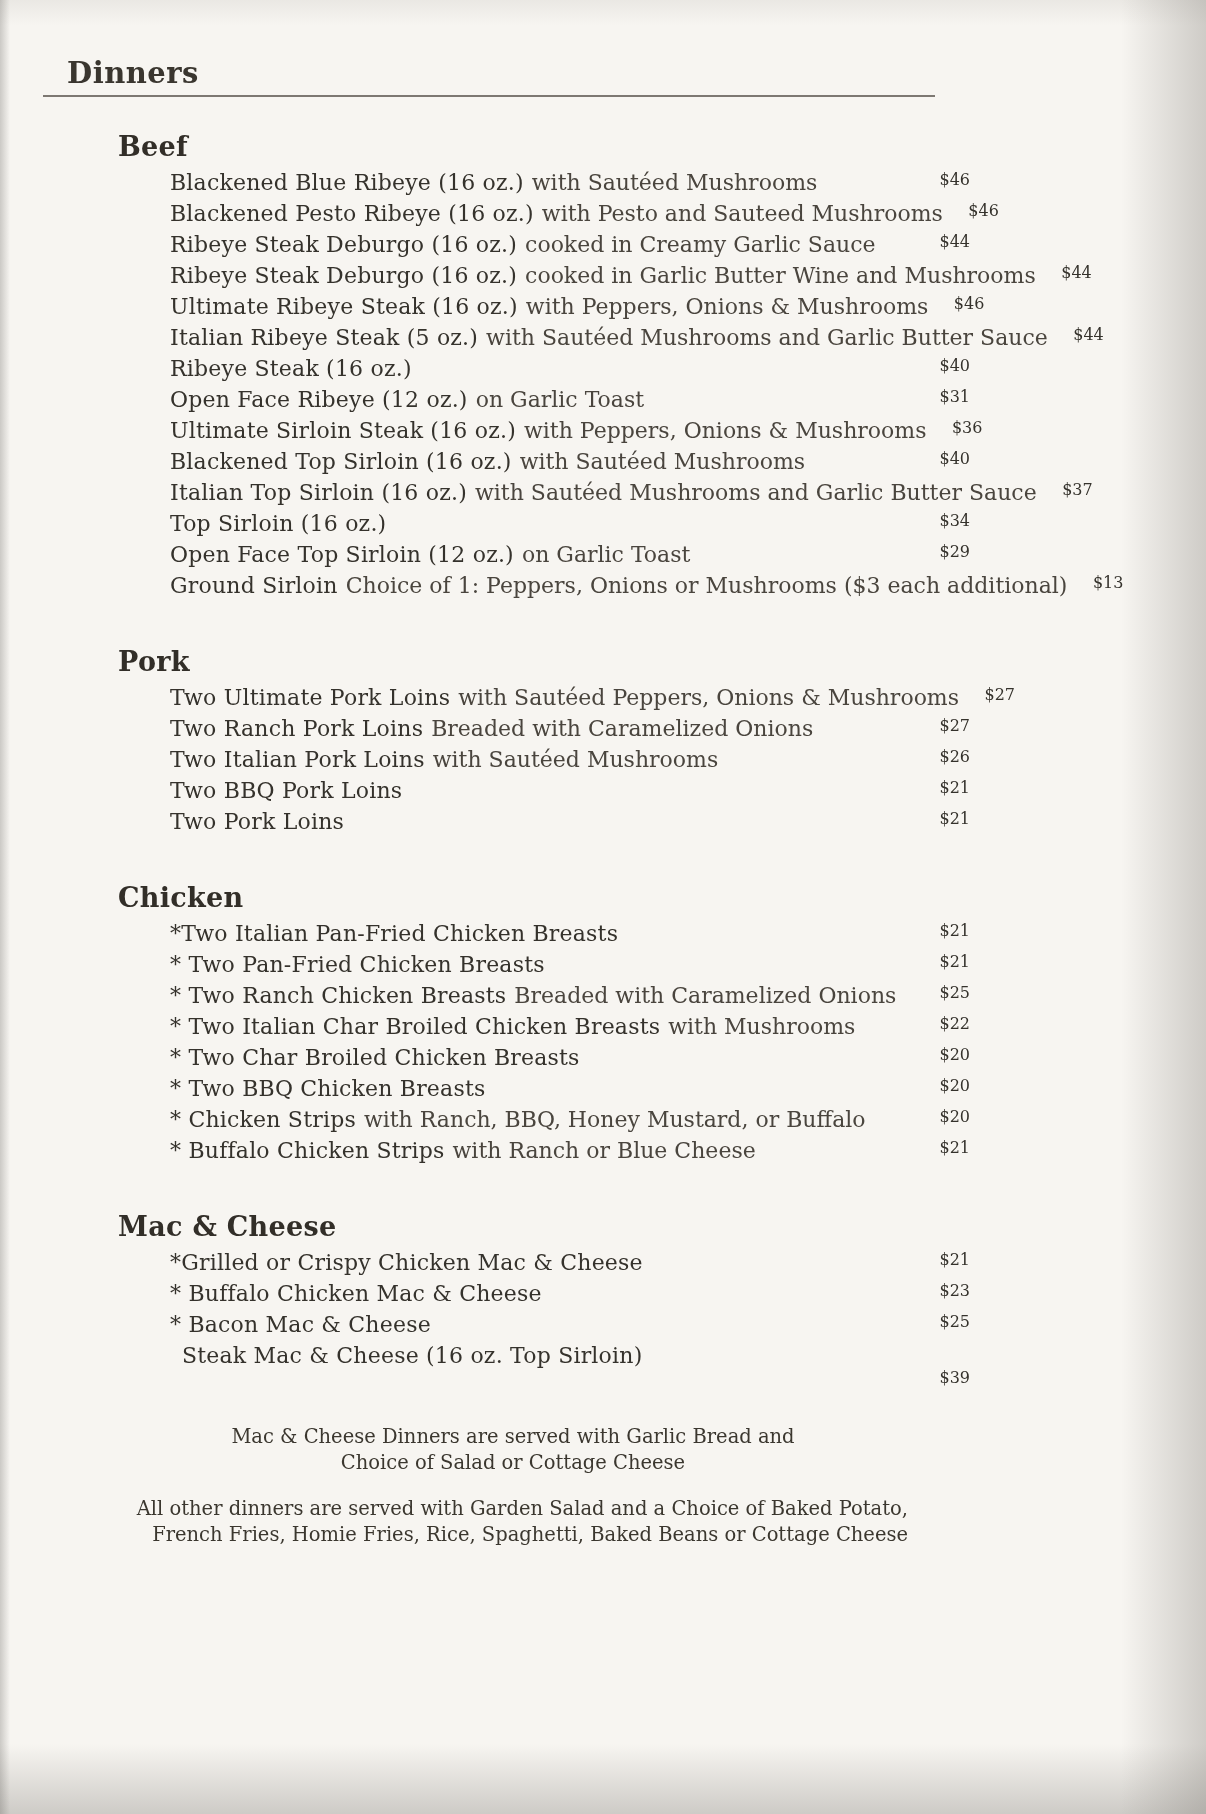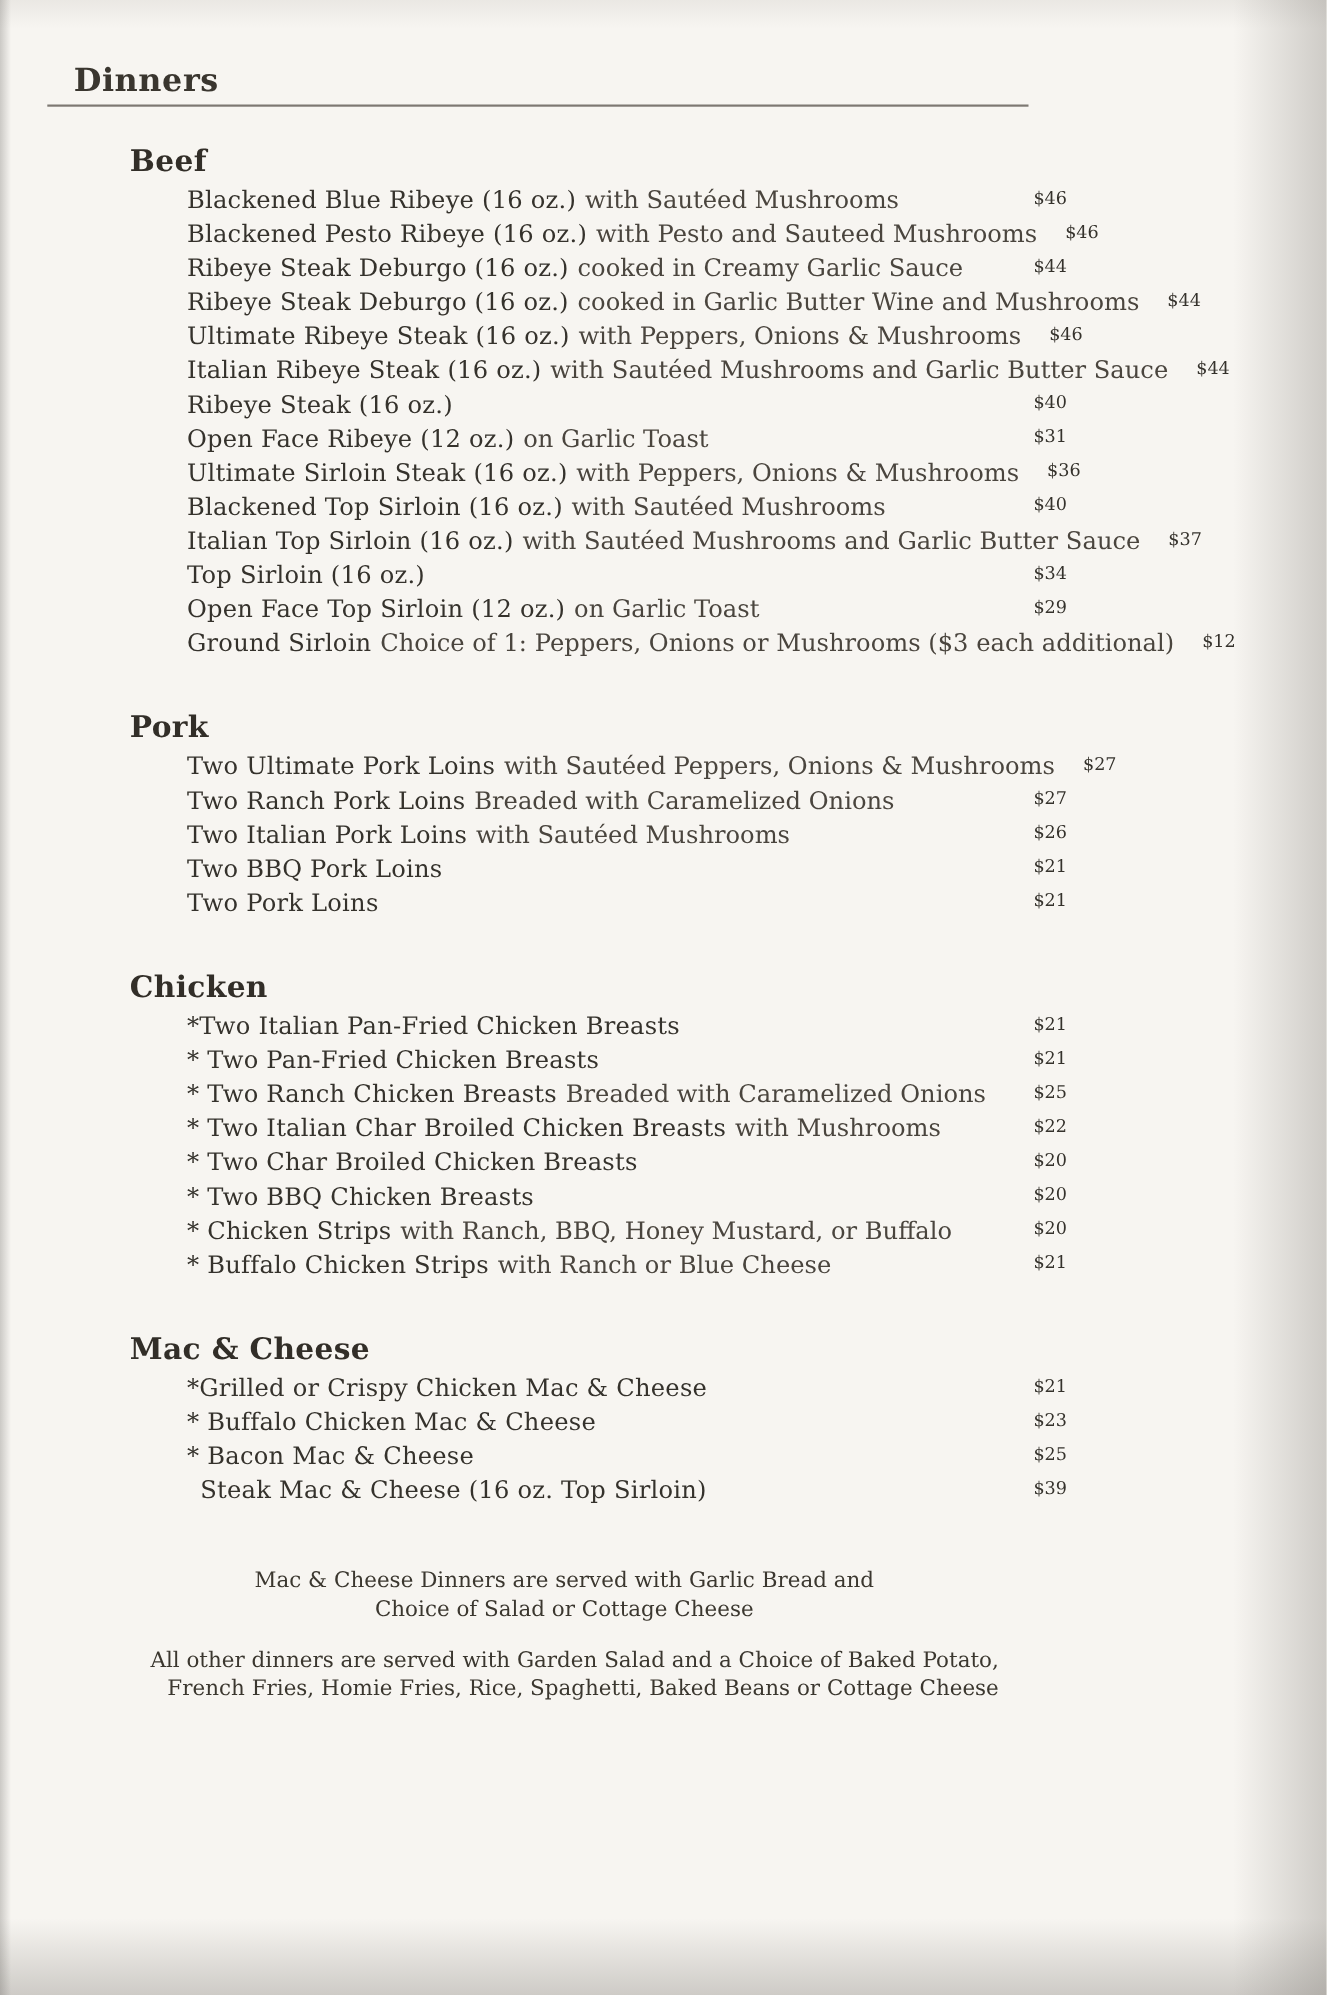--- a/index.html
+++ b/index.html
@@ -54,21 +54,21 @@
     color:#322e28;
     letter-spacing:.3px;
   }
   .menu-item{
     display:flex;
     align-items:flex-start;
     padding-left:52px;
     height:31px;
     white-space:nowrap;
   }
-  .menu-item.indent{padding-left:64px;}
+  .menu-item.indent{padding-left:64px;flex-direction:column;}
   .item-name{
     font-size:22px;
     color:var(--ink);
     letter-spacing:.2px;
   }
   .item-desc{
     font-size:22px;
     margin-left:8px;
     color:var(--ink-soft);
   }
@@ -124,21 +124,21 @@
           <span class="item-name">Ribeye Steak Deburgo (16 oz.)</span>
           <span class="item-desc">cooked in Garlic Butter Wine and Mushrooms</span>
           <span class="item-price">$44</span>
         </div>
         <div class="menu-item">
           <span class="item-name">Ultimate Ribeye Steak (16 oz.)</span>
           <span class="item-desc">with Peppers, Onions &amp; Mushrooms</span>
           <span class="item-price">$46</span>
         </div>
         <div class="menu-item">
-          <span class="item-name">Italian Ribeye Steak (16 oz.)</span>
+          <span class="item-name">Italian Ribeye Steak (5 oz.)</span>
           <span class="item-desc">with Sautéed Mushrooms and Garlic Butter Sauce</span>
           <span class="item-price">$44</span>
         </div>
         <div class="menu-item">
           <span class="item-name">Ribeye Steak (16 oz.)</span>
           <span class="item-price">$40</span>
         </div>
         <div class="menu-item">
           <span class="item-name">Open Face Ribeye (12 oz.)</span>
           <span class="item-desc">on Garlic Toast</span>
@@ -164,21 +164,21 @@
           <span class="item-price">$34</span>
         </div>
         <div class="menu-item">
           <span class="item-name">Open Face Top Sirloin (12 oz.)</span>
           <span class="item-desc">on Garlic Toast</span>
           <span class="item-price">$29</span>
         </div>
         <div class="menu-item">
           <span class="item-name">Ground Sirloin</span>
           <span class="item-desc">Choice of 1: Peppers, Onions or Mushrooms ($3 each additional)</span>
-          <span class="item-price">$12</span>
+          <span class="item-price">$13</span>
         </div>
       </section>
       <section class="menu-section">
         <h2 class="section-title">Pork</h2>
         <div class="menu-item">
           <span class="item-name">Two Ultimate Pork Loins</span>
           <span class="item-desc">with Sautéed Peppers, Onions &amp; Mushrooms</span>
           <span class="item-price">$27</span>
         </div>
         <div class="menu-item">

